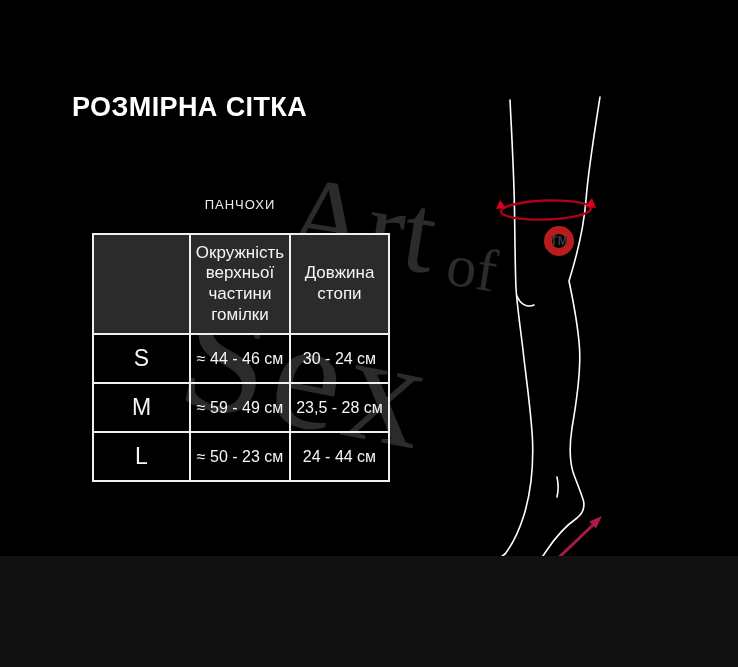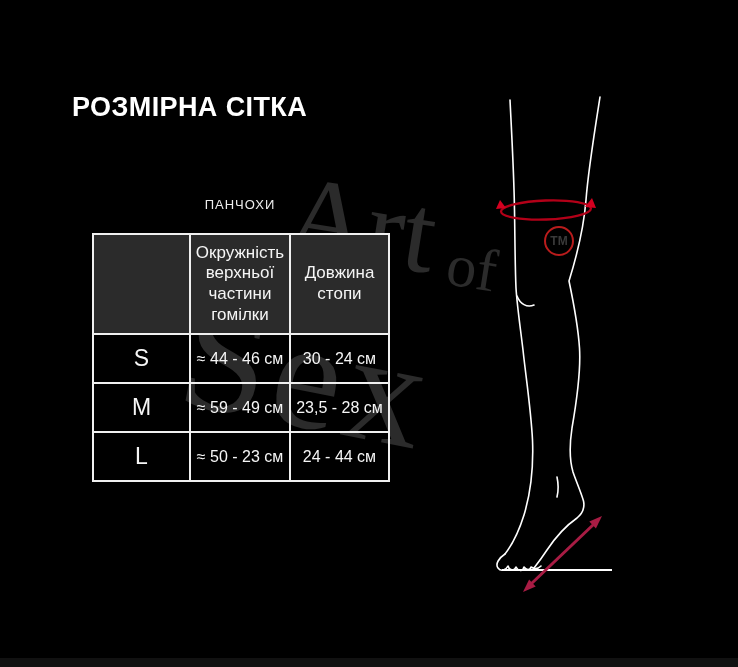--- a/index.html
+++ b/index.html
@@ -6,21 +6,21 @@
     --bg:#000000;
     --fg:#ffffff;
     --header-bg:#2b2b2b;
     --border-color:#f0f0f0;
     --wm-color:#2b2b2b;
   }
   *{margin:0;padding:0;box-sizing:border-box;}
   html,body{background:#111;}
   .stage{
     position:relative;
-    width:738px;height:658px;
+    width:738px;height:556px;
     background:var(--bg);
     overflow:hidden;
     font-family:"Liberation Sans", sans-serif;
     color:var(--fg);
   }
   .page-title{
     position:absolute;left:72px;top:92px;
     font-size:27px;font-weight:700;letter-spacing:.4px;
     color:var(--fg);
   }
@@ -34,21 +34,21 @@
     position:absolute;z-index:1;
     font-family:"Liberation Serif", serif;
     color:var(--wm-color);line-height:1;white-space:nowrap;
     user-select:none;
   }
   .wm-art{left:287px;top:168px;font-size:112px;transform:rotate(9deg);}
   .wm-of{left:447px;top:238px;font-size:60px;transform:rotate(9deg);}
   .wm-sex{left:182px;top:298px;font-size:155px;letter-spacing:6px;transform:rotate(11deg);}
   .tm-badge{
     position:absolute;left:544px;top:226px;z-index:1;
-    width:30px;height:30px;border:2px solid #b91c1c;border-radius:50%;
+    width:30px;height:30px;border:8px solid #b91c1c;border-radius:50%;
     display:flex;align-items:center;justify-content:center;
     font-size:12px;font-weight:700;color:#3a3a3a;
     font-family:"Liberation Sans", sans-serif;
   }
   
   table.size-table{
     position:absolute;left:92px;top:233px;z-index:3;
     width:296px;border-collapse:collapse;table-layout:fixed;
   }
   .size-table td,.size-table th{

